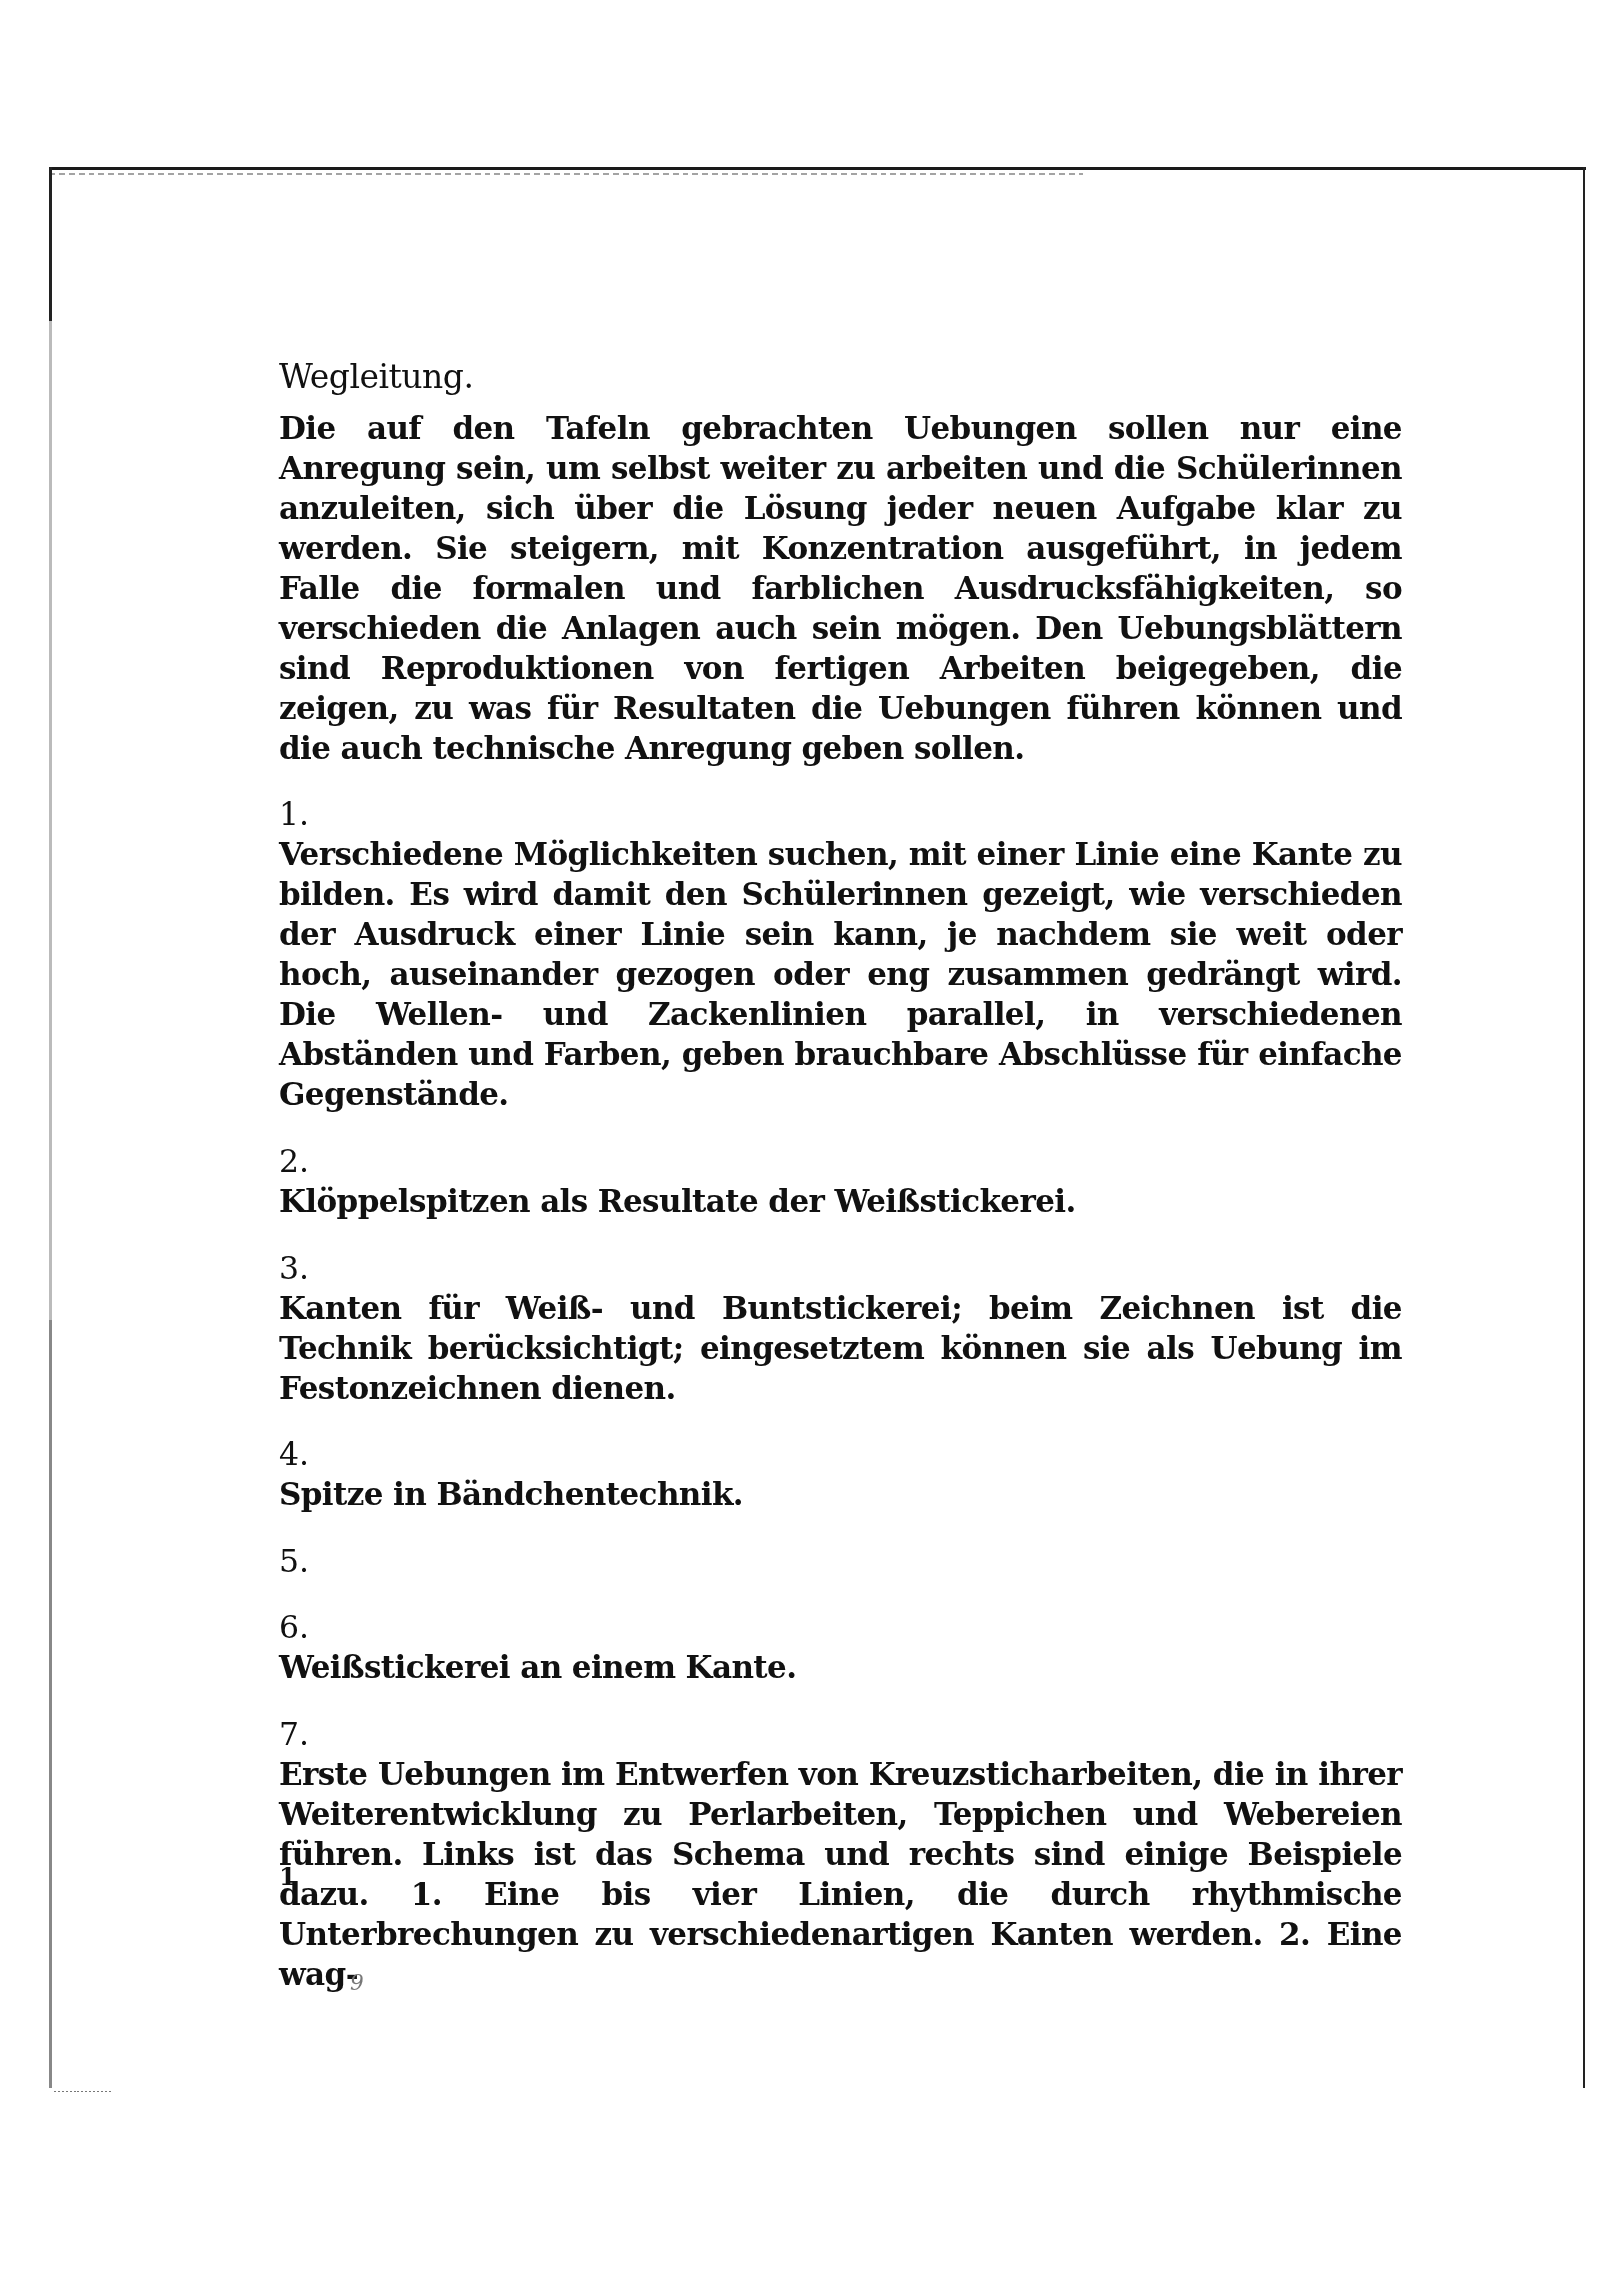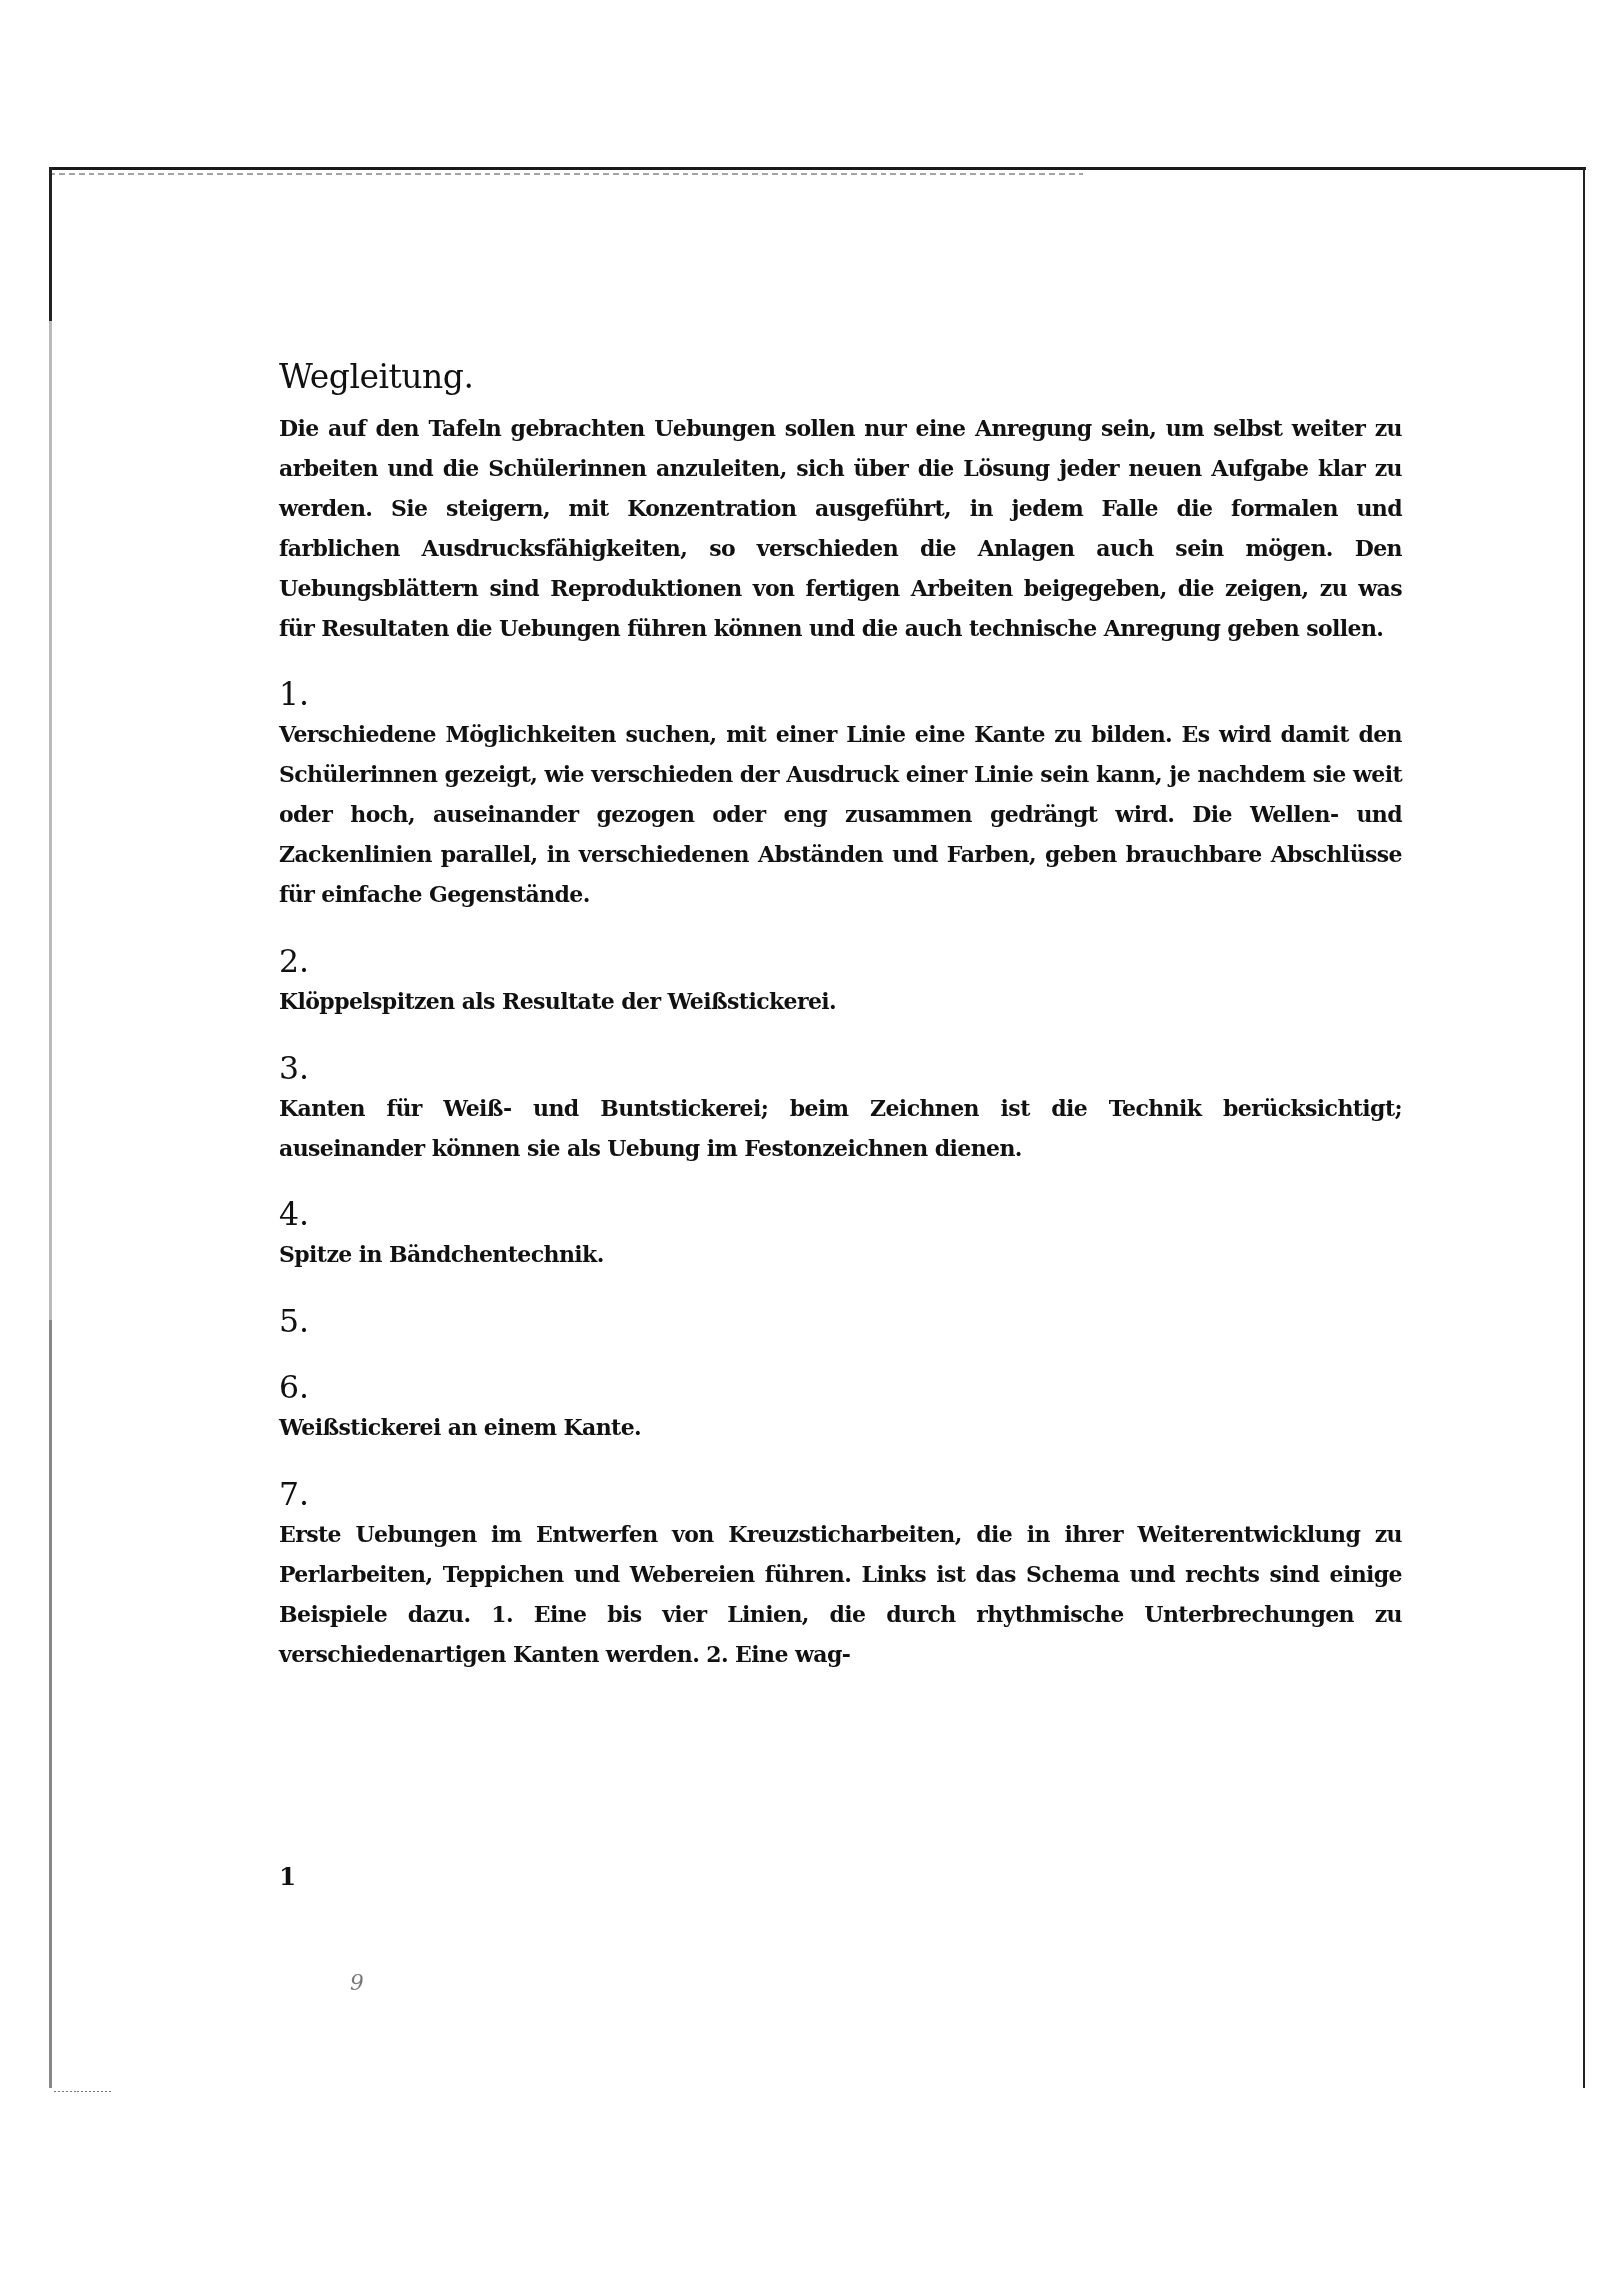--- a/index.html
+++ b/index.html
@@ -62,21 +62,21 @@
       top: 357px;
       width: 1123px;
     }
     .title {
       font-size: 33px;
       font-weight: normal;
       margin: 0 0 11.8px 0;
       letter-spacing: -0.5px;
     }
     .para {
-      font-size: 22px;
+      font-size: 31px;
       line-height: 40px;
       text-align: justify;
       margin: 0;
       font-weight: bold;
       letter-spacing: -0.6px;
     }
     .section-num {
       font-size: 31.5px;
       font-weight: normal;
       margin: 27.6px 0 0 0;
@@ -119,21 +119,21 @@
     <p class="para">Verschiedene Möglichkeiten suchen, mit einer Linie eine Kante zu bilden. Es wird damit den Schülerinnen gezeigt, wie verschieden der Ausdruck einer Linie sein kann, je nachdem sie weit oder hoch, auseinander gezogen oder eng zusammen gedrängt wird. Die Wellen- und Zackenlinien parallel, in verschiedenen Abständen und Farben, geben brauchbare Abschlüsse für einfache Gegenstände.</p>
   </div>
 
   <div class="section-block">
     <div class="section-num">2.</div>
     <p class="para">Klöppelspitzen als Resultate der Weißstickerei.</p>
   </div>
 
   <div class="section-block">
     <div class="section-num">3.</div>
-    <p class="para">Kanten für Weiß- und Buntstickerei; beim Zeichnen ist die Technik berücksichtigt; auseinander können sie als Uebung im Festonzeichnen dienen.</p>
+    <p class="para">Kanten für Weiß- und Buntstickerei; beim Zeichnen ist die Technik berücksichtigt; eingesetztem können sie als Uebung im Festonzeichnen dienen.</p>
   </div>
 
   <div class="section-block">
     <div class="section-num">4.</div>
     <p class="para">Spitze in Bändchentechnik.</p>
   </div>
 
   <div class="section-block">
     <div class="section-num">5.</div>
   </div>

